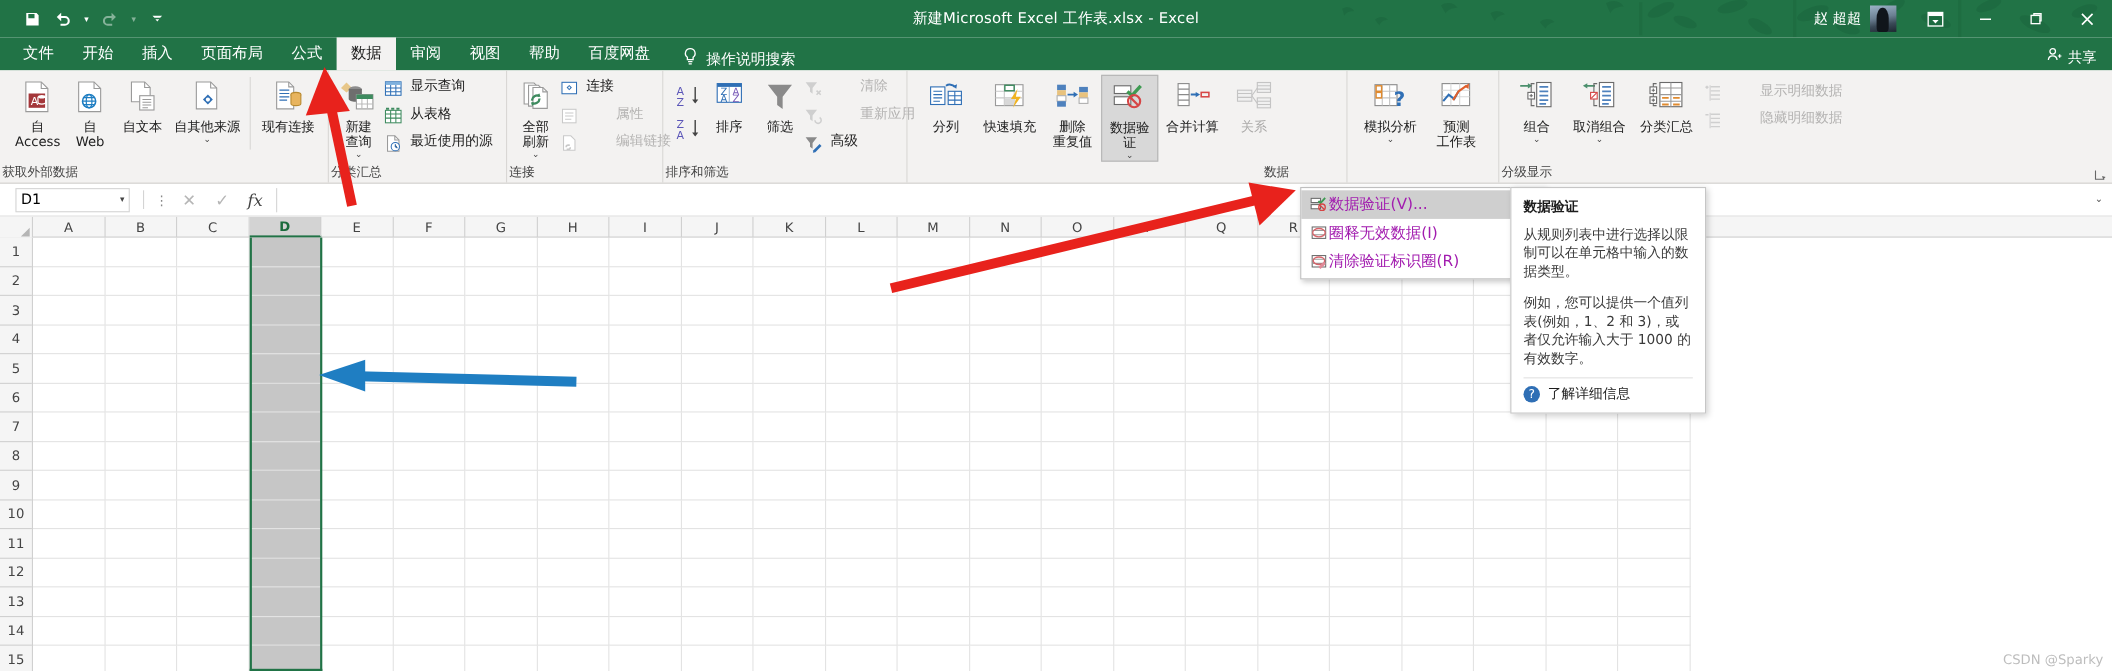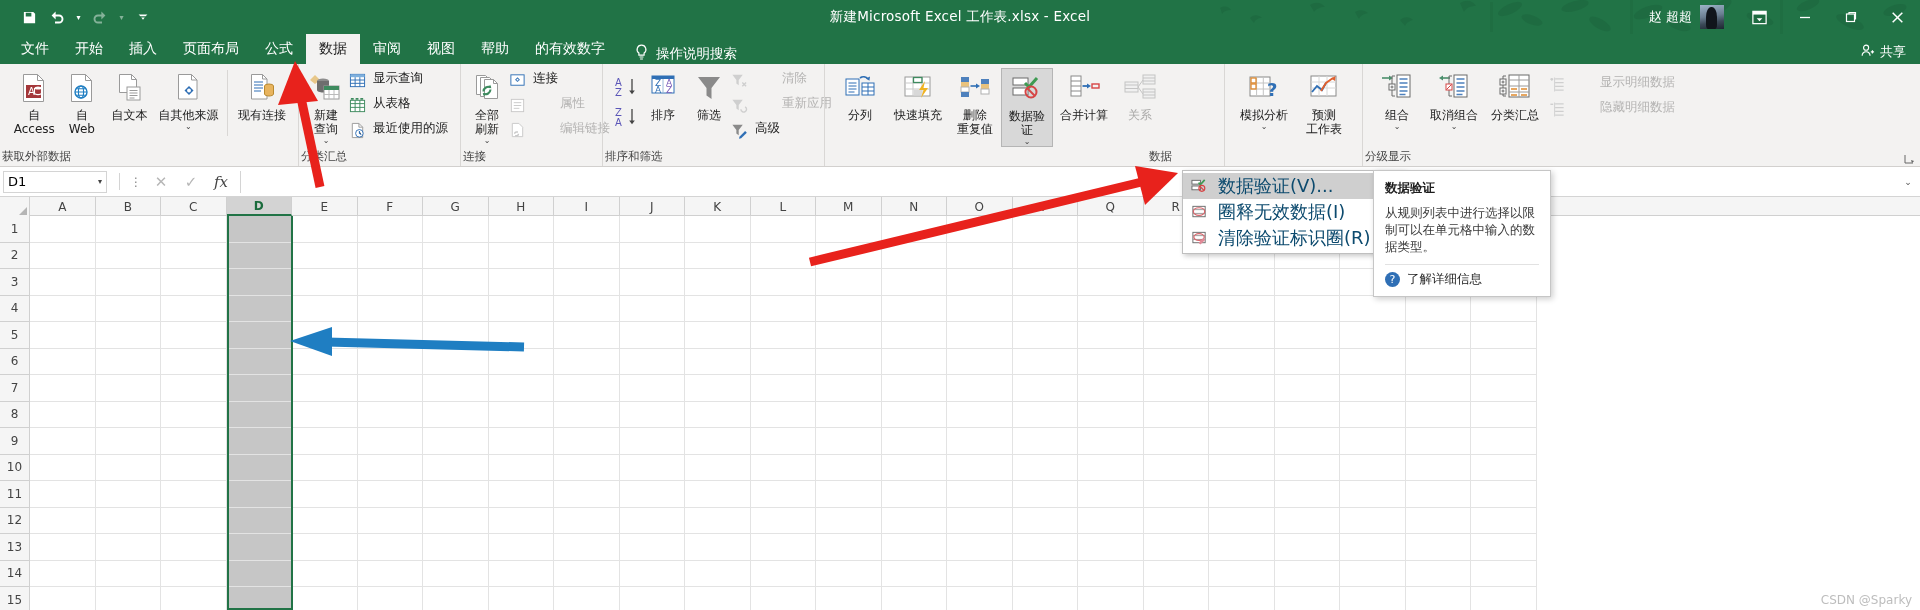--- a/index.html
+++ b/index.html
@@ -102,21 +102,21 @@
   .small-btn .ico { width: 20px; height: 20px; display: flex; align-items: center; justify-content: center; flex: none; }
 
   .dlg-launcher { position: absolute; right: 4px; bottom: 2px; width: 13px; height: 13px; }
 
   
   .formulabar {
     height: 30px; background: #fff; display: flex; align-items: center;
     border-bottom: 1px solid #d4d4d4;
   }
   .namebox {
-    width: 104px; height: 22px; margin-left: 3px; border: 1px solid #d4d4d4; background: #fff;
+    width: 104px; height: 22px; margin-left: 14px; border: 1px solid #d4d4d4; background: #fff;
     display: flex; align-items: center; padding: 0 4px; font-size: 13px; color: #000; text-align: center;
   }
   .namebox .nb-caret { margin-left: auto; font-size: 8px; color: #444; }
   .fb-sep { width: 1px; height: 17px; background: #d4d4d4; margin: 0 10px 0 12px; }
   .fb-dots { width: 10px; text-align: center; color: #888; font-size: 12px; letter-spacing: 0; margin-right: 6px; }
   .fb-btn { width: 30px; text-align: center; color: #b6b6b6; font-size: 15px; }
   .fb-btn.fx { color: #444; font-style: italic; font-family: "DejaVu Serif", "Liberation Serif", serif; font-size: 15px; }
   .fb-input {
     flex: 1; height: 22px; border-left: 1px solid #d4d4d4; margin-left: 4px;
     background: #fff; font-size: 13px; padding: 0 6px; display: flex; align-items: center;
@@ -154,22 +154,22 @@
   .selbox {
     position: absolute; border: 2px solid #217346; pointer-events: none;
   }
 
   
   .dv-menu {
     position: absolute; background: #fff; border: 1px solid #bfbfbf;
     box-shadow: 2px 2px 5px rgba(0,0,0,.22); padding: 2px 0; z-index: 40;
   }
   .dv-item {
-    display: flex; align-items: center; gap: 10px; height: 26px; padding: 0 24px 0 7px;
-    font-size: 18px; color: #0c4a6e; white-space: nowrap;
+    display: flex; align-items: center; height: 26px; padding: 0 24px 0 7px;
+    font-size: 14px; color: #a21caf; white-space: nowrap;
   }
   .dv-item.hl { background: #cfcfcf; }
   .dv-item .ico { width: 18px; height: 18px; flex: none; display: flex; align-items: center; justify-content: center; }
 
   .tip {
     position: absolute; background: #fff; border: 1px solid #c6c6c6;
     box-shadow: 2px 2px 6px rgba(0,0,0,.2); width: 145px; padding: 9px 11px 8px; z-index: 45;
   }
   .tip-title { font-size: 12.5px; font-weight: bold; color: #1c1c1c; margin-bottom: 7px; }
   .tip-body { font-size: 12.5px; color: #3a3a3a; line-height: 17px; }
@@ -280,21 +280,21 @@
   <div class="tabbar">
     <div class="tab">文件</div>
     <div class="tab">开始</div>
     <div class="tab">插入</div>
     <div class="tab">页面布局</div>
     <div class="tab">公式</div>
     <div class="tab active">数据</div>
     <div class="tab">审阅</div>
     <div class="tab">视图</div>
     <div class="tab">帮助</div>
-    <div class="tab">的有效数字</div>
+    <div class="tab">百度网盘</div>
     <div class="tellme">
       <span>
         <svg width="15" height="17" viewBox="0 0 14 17">
             <path fill="none" stroke="#fff" stroke-width="1.2" d="M7 1.2a4.3 4.3 0 00-2.6 7.8v2.2h5.2V9A4.3 4.3 0 007 1.2z"></path>
             <path stroke="#fff" stroke-width="1.2" d="M5 13h4M5.6 15h2.8"></path>
           </svg>
       </span>
       <span>操作说明搜索</span>
     </div>
     <div class="share">
@@ -1238,20 +1238,21 @@
           </svg>
       </span>
       <span>清除验证标识圈(R)</span>
     </div>
   </div>
 
   <div class="tip" style="left:1373px; top:170px; width:178px;">
     <div class="tip-title">数据验证</div>
     <div class="tip-body">
       <p>从规则列表中进行选择以限制可以在单元格中输入的数据类型。</p>
+      <p>例如，您可以提供一个值列表(例如，1、2 和 3)，或者仅允许输入大于 1000 的有效数字。</p>
     </div>
     <div class="tip-sep"></div>
     <div class="tip-link">
       <span class="tip-qmark">?</span>
       <span>了解详细信息</span>
     </div>
   </div>
 
   <svg class="anno" style="left:270px; top:55px; width:80px; height:135px;" viewBox="0 0 80 135">
     <path d="M50 132 L30 38" stroke="#e8221c" stroke-width="9" fill="none"></path>

